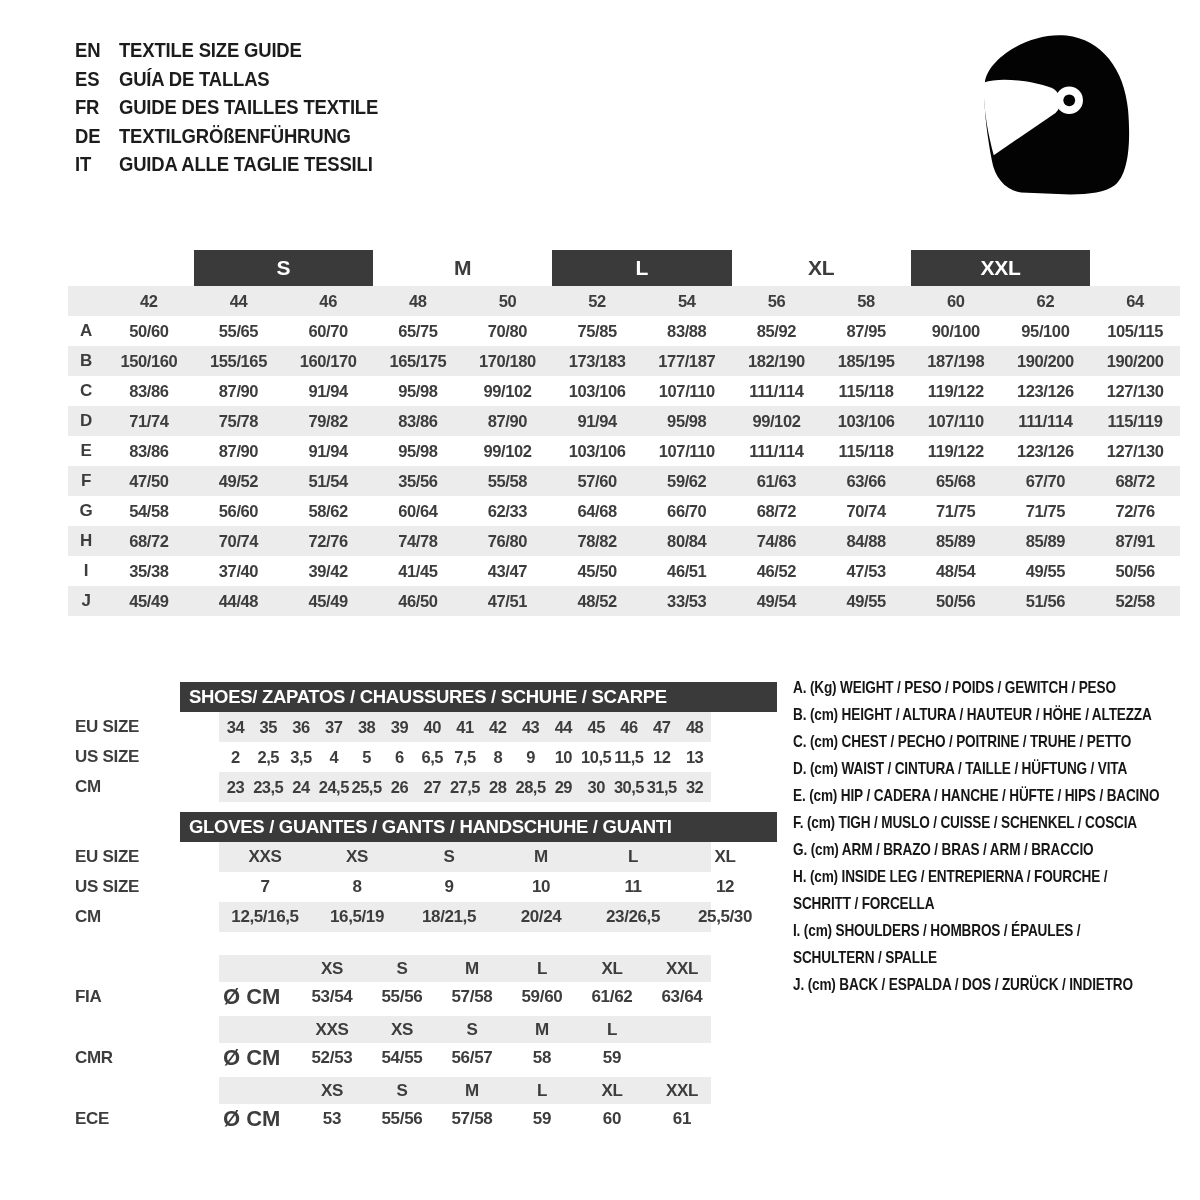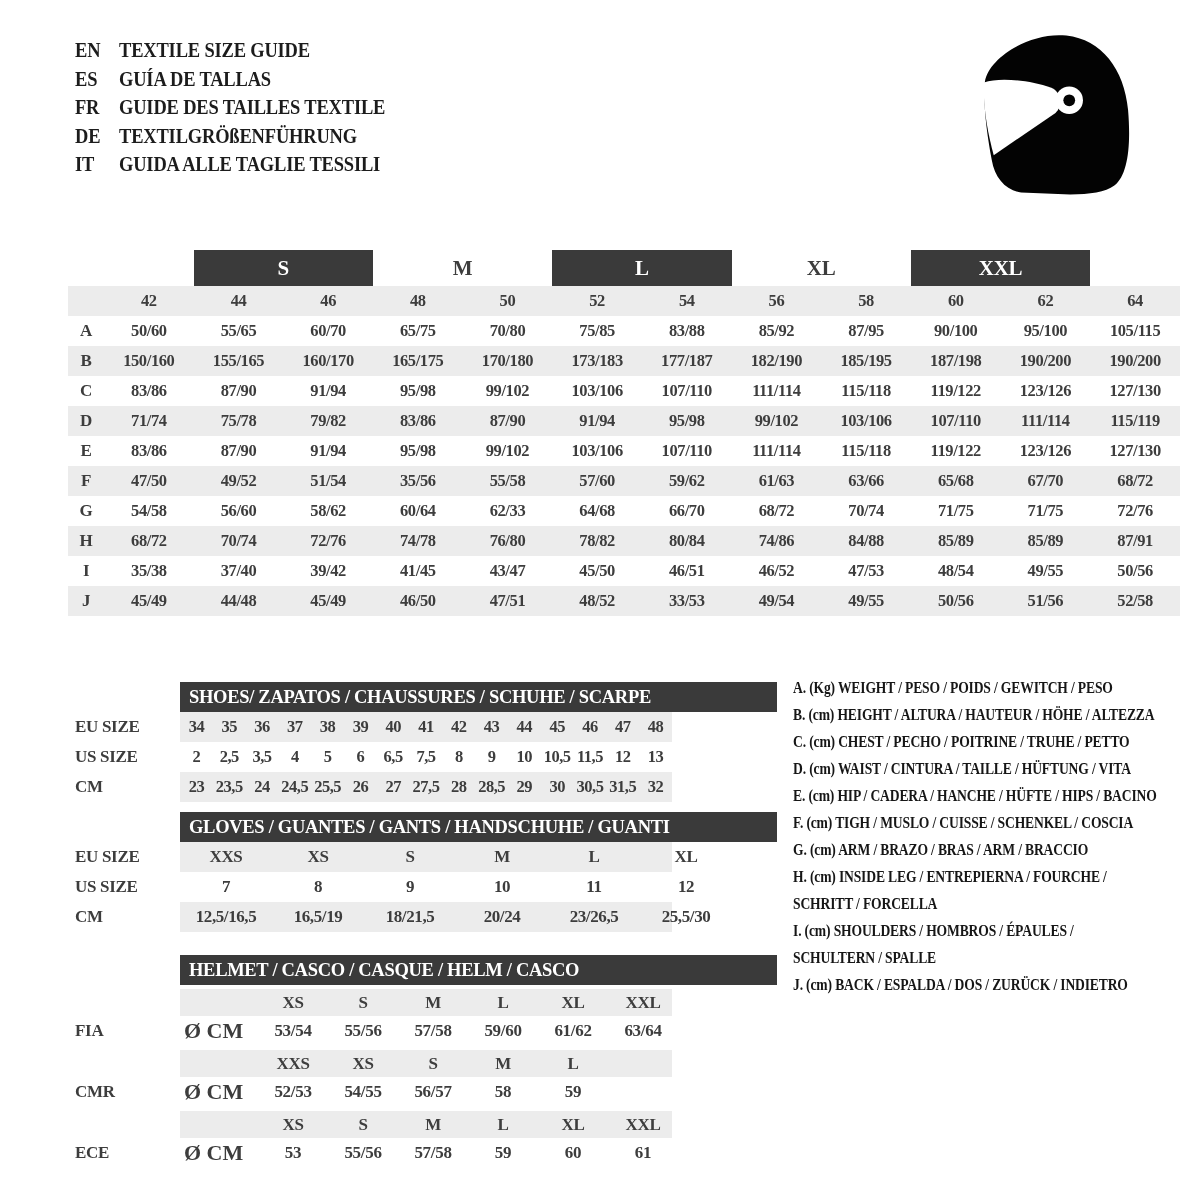--- a/index.html
+++ b/index.html
@@ -1,17 +1,17 @@
 <!DOCTYPE html>
 <html><head>
 <meta charset="utf-8">
 <style>
   html,body{margin:0;padding:0;background:#fff;}
   .page{position:relative;width:1200px;height:1200px;background:#ffffff;overflow:hidden;
-        font-family:Liberation Serif, serif;font-weight:bold;color:#3d3d3d;}
+        font-family:Liberation Sans, sans-serif;font-weight:bold;color:#3d3d3d;}
 
   
   .langs{position:absolute;left:75px;top:36px;transform:scaleX(.88);transform-origin:0 0;color:#1c1c1c;}
   .lang-row{display:flex;line-height:28.6px;font-size:21px;letter-spacing:-.2px;}
   .lang-code{width:50px;flex:0 0 50px;}
 
   
   .helmet-icon{position:absolute;left:980px;top:30px;width:152px;height:168px;}
 
   
@@ -24,21 +24,21 @@
   .num-row{background:#c3c3c3;}
   .num-row td{height:30px;text-align:center;font-size:17.5px;}
   .main-table tbody td{height:30px;text-align:center;font-size:16.5px;letter-spacing:-.4px;}
   .main-table tbody tr:nth-of-type(even){background:#ececec;}
   .main-table td.rl{font-size:17px;}
 
   
   .subs{position:absolute;left:75px;top:682px;width:703px;}
   .bar{margin-left:105px;width:597px;height:30px;background:#3a3a3a;color:#fff;display:flex;
        align-items:center;padding-left:9px;box-sizing:border-box;font-size:18.5px;letter-spacing:-.3px;}
-  .srow{display:flex;height:30px;}
+  .srow{display:flex;height:30px;gap:39px;}
   .slabel{width:105px;flex:0 0 105px;display:flex;align-items:center;font-size:17px;letter-spacing:-.3px;}
   .cells{width:492px;display:flex;align-items:center;box-sizing:border-box;}
   .rows > .srow:nth-of-type(odd) .cells{background:#ececec;}
   .shoes .cell{flex:1;text-align:center;font-size:16.5px;letter-spacing:-.5px;}
   .gloves .cell{width:92px;flex:0 0 92px;text-align:center;font-size:17px;letter-spacing:-.4px;}
   .gloves{margin-top:10px;}
   .helmet{margin-top:23px;}
   .hsection .sizes-row{margin-top:4px;height:27px;}
   .hsection .values-row{height:30px;}
   .unit{width:78px;flex:0 0 78px;padding-left:4px;box-sizing:border-box;font-size:22px;}
@@ -437,23 +437,20 @@
               <div class="cell">18/21,5</div>
               <div class="cell">20/24</div>
               <div class="cell">23/26,5</div>
               <div class="cell">25,5/30</div>
             </div>
           </div>
         </div>
     </div>
 
     <div class="subtable helmet">
-      <div class="bar">
-        <span>HELMET / CASCO / CASQUE / HELM / CASCO</span>
-      </div>
       <div class="rows">
 
           <div class="hsection">
             <div class="srow sizes-row">
               <div class="slabel"></div>
               <div class="cells">
                 <div class="unit"></div>
                 <div class="hcells">
 
                 <div class="hcell">XS</div>

